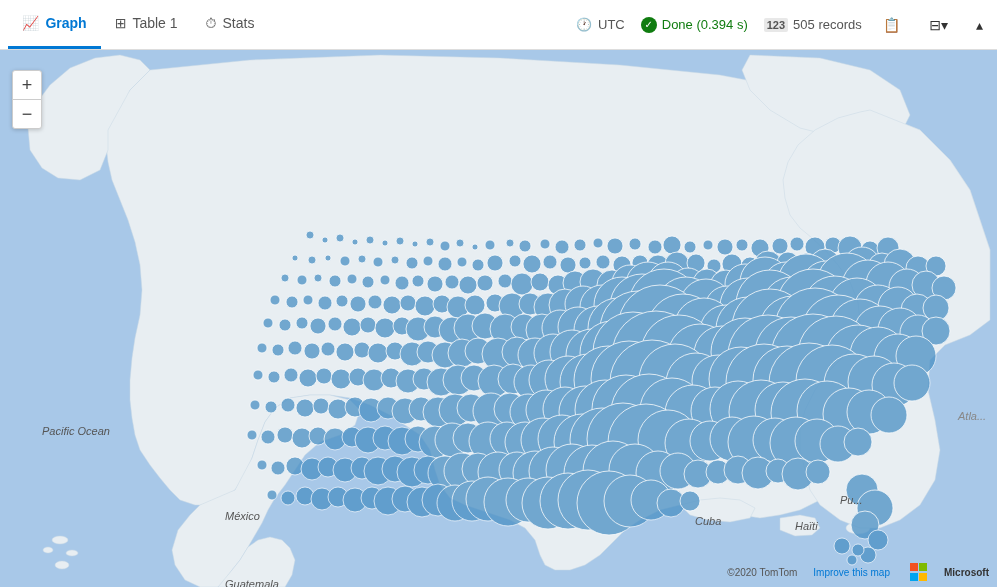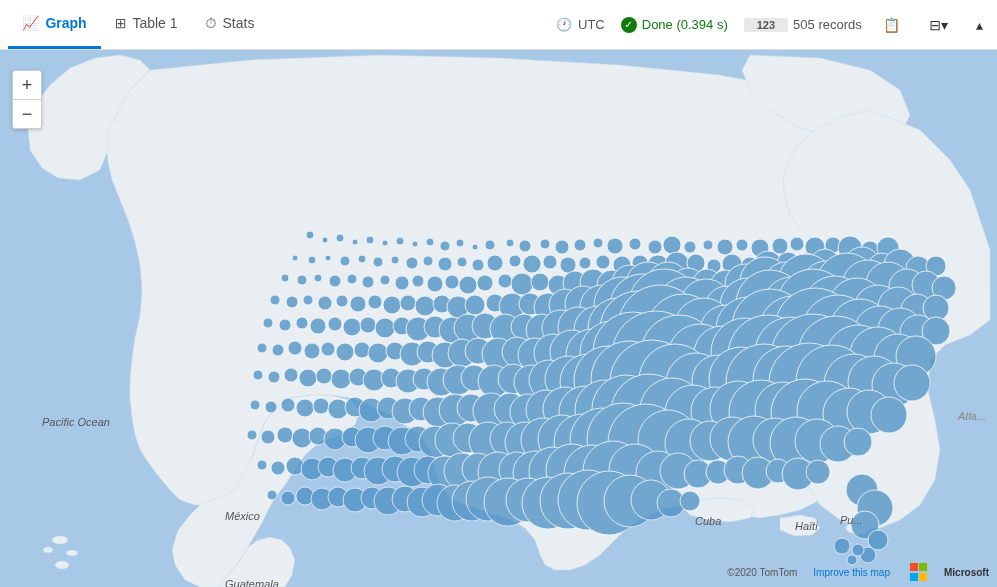--- a/index.html
+++ b/index.html
@@ -55,21 +55,21 @@
       width: 16px; height: 16px;
       background: #107c10;
       border-radius: 50%;
       display: inline-flex;
       align-items: center;
       justify-content: center;
       color: #fff;
       font-size: 10px;
     }
     .icon-clock { color: #0078d4; }
-    .icon-123 { font-size: 11px; color: #555; background: #e8e8e8; padding: 1px 13px; border-radius: 2px; font-weight: bold; }
+    .icon-123 { font-size: 11px; color: #555; background: #e8e8e8; padding: 1px 3px; border-radius: 2px; font-weight: bold; }
 
     .header-btn {
       cursor: pointer;
       padding: 4px 6px;
       border-radius: 3px;
       color: #333;
       font-size: 14px;
       display: flex; align-items: center;
     }
 
@@ -604,25 +604,25 @@
       <circle cx="852" cy="510" r="5"></circle>
     </g>
   </svg>
 
   <div class="zoom-controls">
     <button class="zoom-btn">+</button>
     <div class="zoom-divider"></div>
     <button class="zoom-btn">−</button>
   </div>
 
-  <div class="map-label" style="left: 42px; top: 366px;">Pacific Ocean</div>
+  <div class="map-label" style="left: 42px; top: 375px;">Pacific Ocean</div>
   <div class="map-label" style="left: 225px; top: 460px;">México</div>
   <div class="map-label" style="left: 695px; top: 465px;">Cuba</div>
   <div class="map-label" style="left: 795px; top: 470px;">Haïti</div>
-  <div class="map-label" style="left: 840px; top: 464px;">Pu...</div>
+  <div class="map-label" style="left: 840px; top: 444px;">Pu...</div>
   <div class="map-label" style="left: 225px; top: 528px;">Guatemala</div>
   <div class="map-label" style="left: 958px; top: 360px; color: #888; text-align: center;">Atla...</div>
 
   <div class="attribution">
     <span>©2020 TomTom</span>
     <a href="#">Improve this map</a>
 
     <span style="display:inline-flex; flex-wrap:wrap; width:18px; height:18px; gap:1px; margin-left:4px;">
       <span style="width:8px;height:8px;background:#f25022;display:block;"></span>
       <span style="width:8px;height:8px;background:#7fba00;display:block;"></span>

